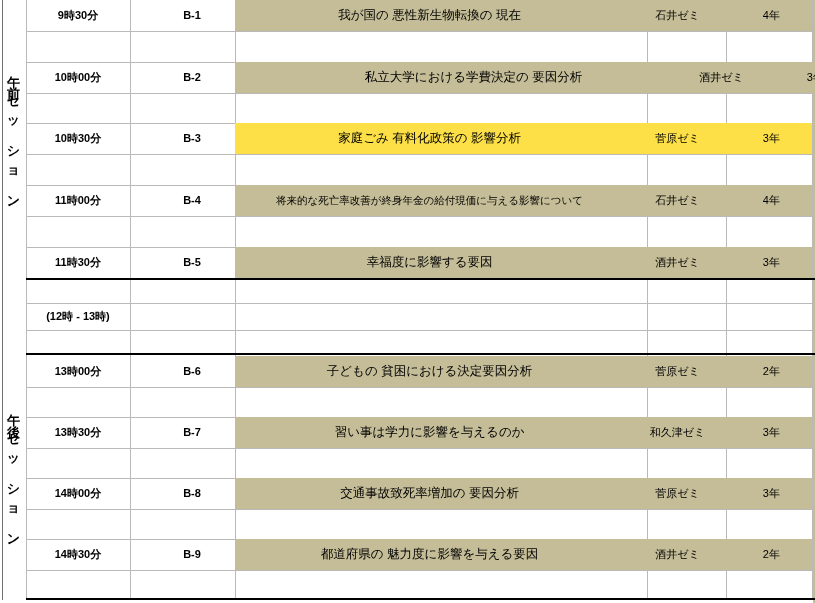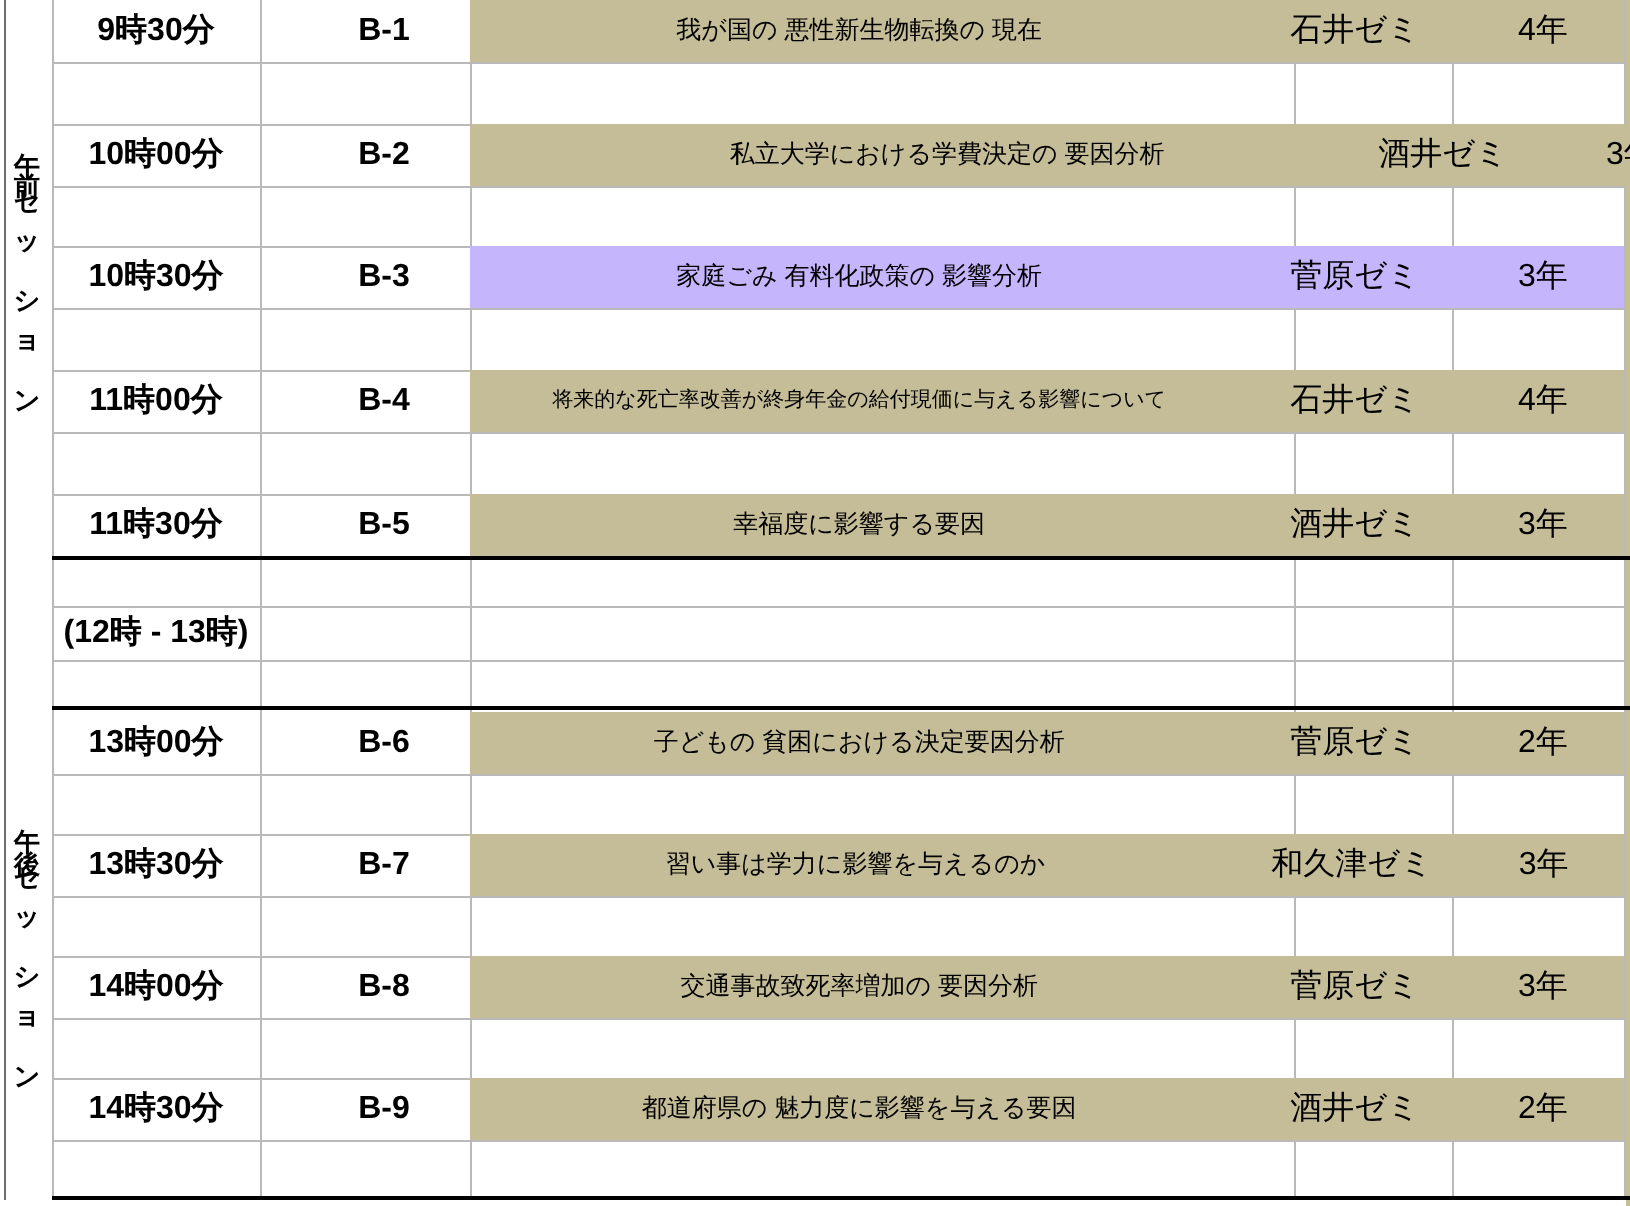--- a/index.html
+++ b/index.html
@@ -13,21 +13,21 @@
   }
   
   .hline{position:absolute;left:26px;width:786px;height:1px;background:#b9b9b9;}
   .vline{position:absolute;top:0;width:1px;height:599px;background:#b9b9b9;}
   .heavy{position:absolute;left:26px;width:789px;height:2px;background:#000;}
   .leftborder{position:absolute;left:2px;top:0;width:1px;height:600px;background:#6f6f6f;}
   .edgestrip{position:absolute;left:813px;top:0;width:2px;height:603px;background:#C4BD97;}
 
   
   .cell{position:absolute;display:flex;align-items:center;justify-content:center;
-        font-size:16px;line-height:1.1;text-align:center;white-space:nowrap;}
+        font-size:11px;line-height:1.1;text-align:center;white-space:nowrap;}
   .time{left:26px;width:104px;height:31px;font-weight:bold;}
   .rowid{left:130px;width:124px;height:31px;font-weight:bold;}
   .band{position:absolute;left:235px;width:577px;height:31px;background:#C4BD97;display:flex;gap:16px;}
   .band .cell{position:static;height:31px;}
   .title{width:412px;font-size:12.5px;}
   .title.small{font-size:10.5px;}
   .seminar{width:79px;}
   .year{width:86px;}
 
   .lunchtime{left:26px;width:104px;top:303px;height:27px;font-weight:bold;}
@@ -90,21 +90,21 @@
   <div class="cell time" style="top:62px">10時00分</div>
   <div class="cell rowid" style="top:62px">B-2</div>
   <div class="band" style="top: 62px; background: rgb(196, 189, 151); padding-left: 44px;">
     <div class="cell title">私立大学における学費決定の 要因分析</div>
     <div class="cell seminar">酒井ゼミ</div>
     <div class="cell year">3年</div>
   </div>
 
   <div class="cell time" style="top:123px">10時30分</div>
   <div class="cell rowid" style="top:123px">B-3</div>
-  <div class="band" style="top: 123px; background: #c4b5fd; justify-content: center;">
+  <div class="band" style="top: 123px; background: #fde047; justify-content: center;">
     <div class="cell title">家庭ごみ 有料化政策の 影響分析</div>
     <div class="cell seminar">菅原ゼミ</div>
     <div class="cell year">3年</div>
   </div>
 
   <div class="cell time" style="top:185px">11時00分</div>
   <div class="cell rowid" style="top:185px">B-4</div>
   <div class="band" style="top: 185px; background: rgb(196, 189, 151);">
     <div class="cell title small">将来的な死亡率改善が終身年金の給付現価に与える影響について</div>
     <div class="cell seminar">石井ゼミ</div>

